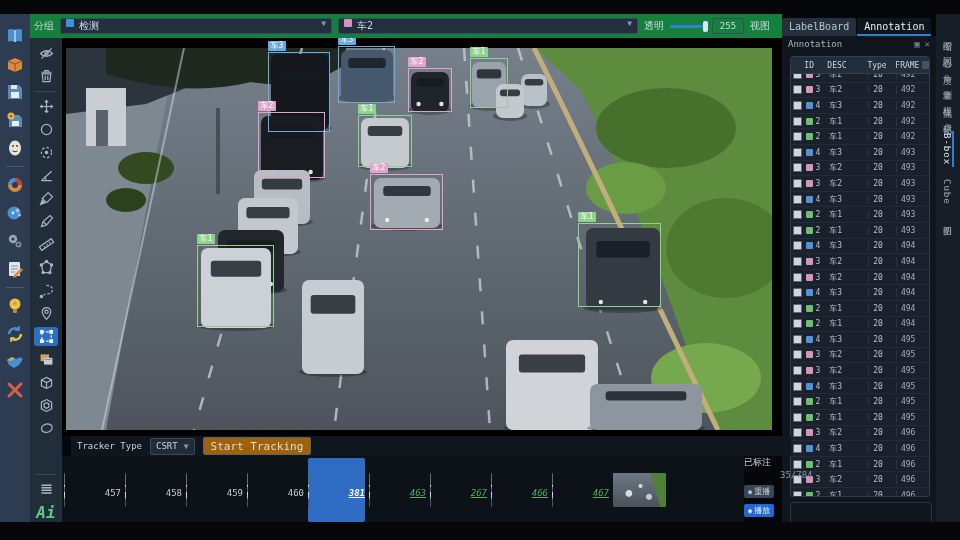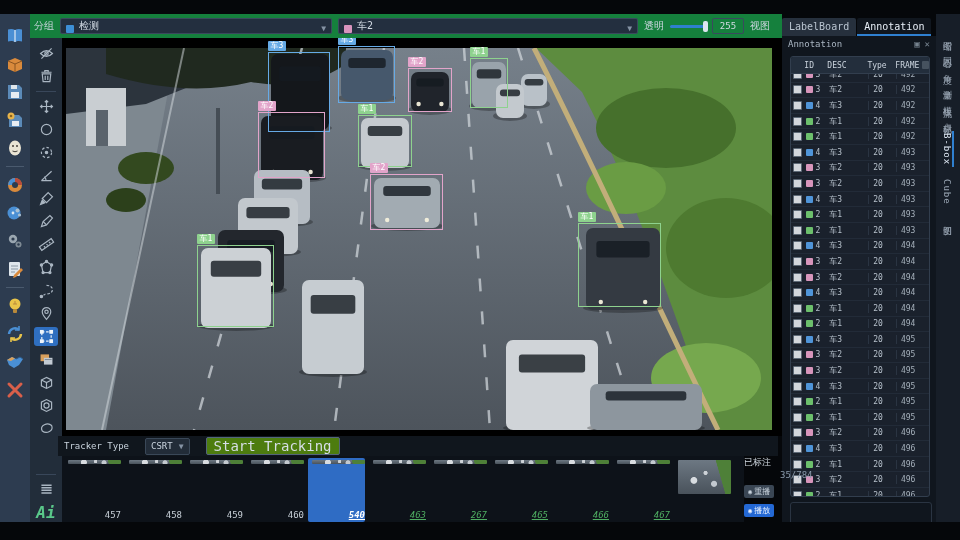--- a/index.html
+++ b/index.html
@@ -18,21 +18,21 @@
   .ticon{width:24px;height:19px;margin:2px 0;display:flex;align-items:center;justify-content:center;border-radius:3px;}
   .ticon svg{width:17px;height:17px;}
   .ticon.active{background:#2f6fc0;}
   .hdiv{width:18px;height:1px;background:#4a5a6e;margin:4px 0;}
   .tdiv{width:20px;height:1px;background:#39475a;margin:3px 0;}
   .spacer{flex:1;}
   .ai-txt{font-size:16px;color:#5ac88a;font-weight:bold;font-style:italic;}
   
   #toolbar{left:30px;top:14px;width:752px;height:24px;background:#15803d;display:flex;align-items:center;box-sizing:border-box;padding:8px 4px;gap:6px;}
   .tb-label{font-size:10px;color:#cdd6e0;white-space:nowrap;}
-  .dropdown{height:16px;background:#232f3f;border:1px solid #3a4a5e;border-radius:2px;display:flex;align-items:flex-end;padding:0 5px;gap:5px;font-size:10px;color:#d3dbe4;box-sizing:border-box;}
+  .dropdown{height:16px;background:#232f3f;border:1px solid #3a4a5e;border-radius:2px;display:flex;align-items:flex-start;padding:0 5px;gap:5px;font-size:10px;color:#d3dbe4;box-sizing:border-box;}
   .dd-group{width:272px;}
   .dd-label{width:300px;}
   .sq{width:8px;height:8px;border-radius:1px;display:inline-block;flex:none;}
   .caret{margin-left:auto;color:#8593a4;font-size:8px;}
   #slider{width:36px;height:3px;background:#2f80d0;border-radius:2px;position:relative;}
   #slider-handle{position:absolute;right:-2px;top:-4px;width:5px;height:11px;background:#dce6f0;border-radius:2px;}
   #opacity-box{width:30px;height:14px;border:1px solid #3a4a5e;border-radius:2px;font-size:9px;display:flex;align-items:center;justify-content:center;color:#d3dbe4;}
   
   #canvas{left:62px;top:38px;width:720px;height:398px;background:#000;overflow:hidden;}
   #photo{position:absolute;left:4px;top:10px;width:706px;height:382px;}
@@ -62,27 +62,27 @@
   .h-desc{width:43px;}
   .h-type{width:30px;}
   .h-frame{width:26px;}
   .h-icon{width:8px;height:8px;background:#46525f;border-radius:1px;margin-left:2px;}
   #empty-box{position:absolute;left:8px;top:466px;width:140px;height:34px;border:1px solid #2a3442;border-radius:3px;}
   
   #vstrip{left:936px;top:14px;width:24px;height:510px;background:#171e28;display:flex;flex-direction:column;align-items:center;padding-top:18px;box-sizing:border-box;gap:10px;}
   .vtab{writing-mode:vertical-rl;font-size:9px;color:#97a3b1;letter-spacing:1px;padding:2px 0;border-right:2px solid transparent;}
   .vtab.active{color:#dce6f2;border-right:2px solid #2f80d0;}
   
-  #trackerbar{left:58px;top:436px;width:720px;height:20px;background:#10161d;display:flex;align-items:center;gap:16px;padding-left:6px;box-sizing:border-box;}
+  #trackerbar{left:71px;top:436px;width:720px;height:20px;background:#10161d;display:flex;align-items:center;gap:8px;padding-left:6px;box-sizing:border-box;}
   #tracker-label{font-size:9px;color:#c9d3dd;}
   #tracker-dd{height:15px;border:1px solid #3a4858;background:#222c38;border-radius:2px;font-size:9px;display:flex;align-items:center;gap:6px;padding:0 5px;color:#c9d3dd;}
-  #start-btn{height:16px;background:#4d7c0f;border:1px solid #53657b;border-radius:2px;font-size:14px;display:flex;align-items:center;padding:0 7px;color:#d6dee6;}
+  #start-btn{height:16px;background:#a16207;border:1px solid #53657b;border-radius:2px;font-size:11px;display:flex;align-items:center;padding:0 7px;color:#d6dee6;}
   
   #filmstrip{left:62px;top:456px;width:682px;height:66px;background:#0d1219;display:flex;padding:2px 0 0 2px;box-sizing:border-box;overflow:hidden;}
-  .tile{width:57px;flex:none;margin-right:4px;display:flex;flex-direction:column;align-items:flex-end;padding:2px 0;border-radius:2px;gap:40px;}
+  .tile{width:57px;flex:none;margin-right:4px;display:flex;flex-direction:row;align-items:center;padding:2px 0;border-radius:2px;gap:40px;}
   .tile.current{background:#2f6cc4;}
   .thumb{width:53px;height:34px;border-radius:1px;
     background:
       radial-gradient(circle at 30% 60%, #d8dce0 0 7%, rgba(0,0,0,0) 9%),
       radial-gradient(circle at 52% 38%, #cdd2d7 0 5%, rgba(0,0,0,0) 7%),
       radial-gradient(circle at 68% 70%, #c3c9cf 0 6%, rgba(0,0,0,0) 8%),
       linear-gradient(254deg, #4e8038 0 24%, rgba(0,0,0,0) 25%),
       linear-gradient(180deg,#6d7883,#49525b);}
   .fnum{margin-top:6px;font-size:9px;color:#c6ced6;}
   .fnum.tracked{color:#4fae62;text-decoration:underline;font-style:italic;}
@@ -895,33 +895,29 @@
     <div class="tile">
       <div class="thumb"></div>
       <div class="fnum plain">459</div>
     </div>
     <div class="tile">
       <div class="thumb"></div>
       <div class="fnum plain">460</div>
     </div>
     <div class="tile current">
       <div class="thumb"></div>
-      <div class="fnum current">540</div>
+      <div class="fnum current">381</div>
     </div>
     <div class="tile">
       <div class="thumb"></div>
       <div class="fnum tracked">463</div>
     </div>
     <div class="tile">
       <div class="thumb"></div>
       <div class="fnum tracked">267</div>
-    </div>
-    <div class="tile">
-      <div class="thumb"></div>
-      <div class="fnum tracked">465</div>
     </div>
     <div class="tile">
       <div class="thumb"></div>
       <div class="fnum tracked">466</div>
     </div>
     <div class="tile">
       <div class="thumb"></div>
       <div class="fnum tracked">467</div>
     </div>
     <div class="tile">

